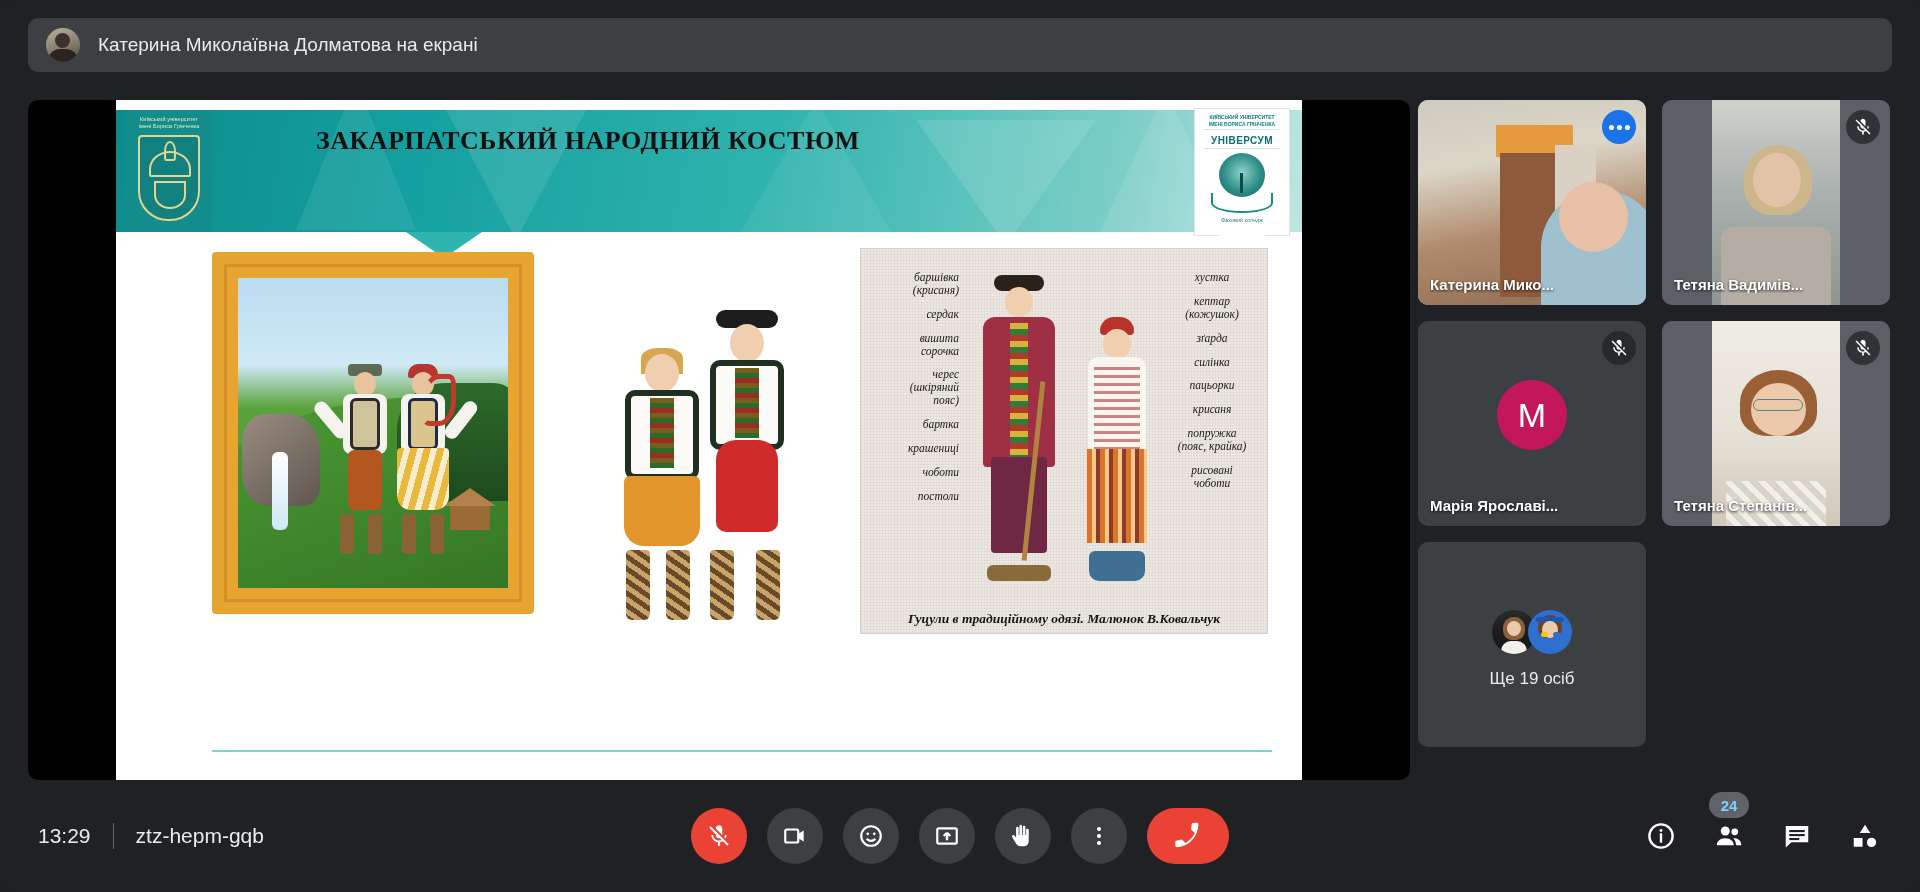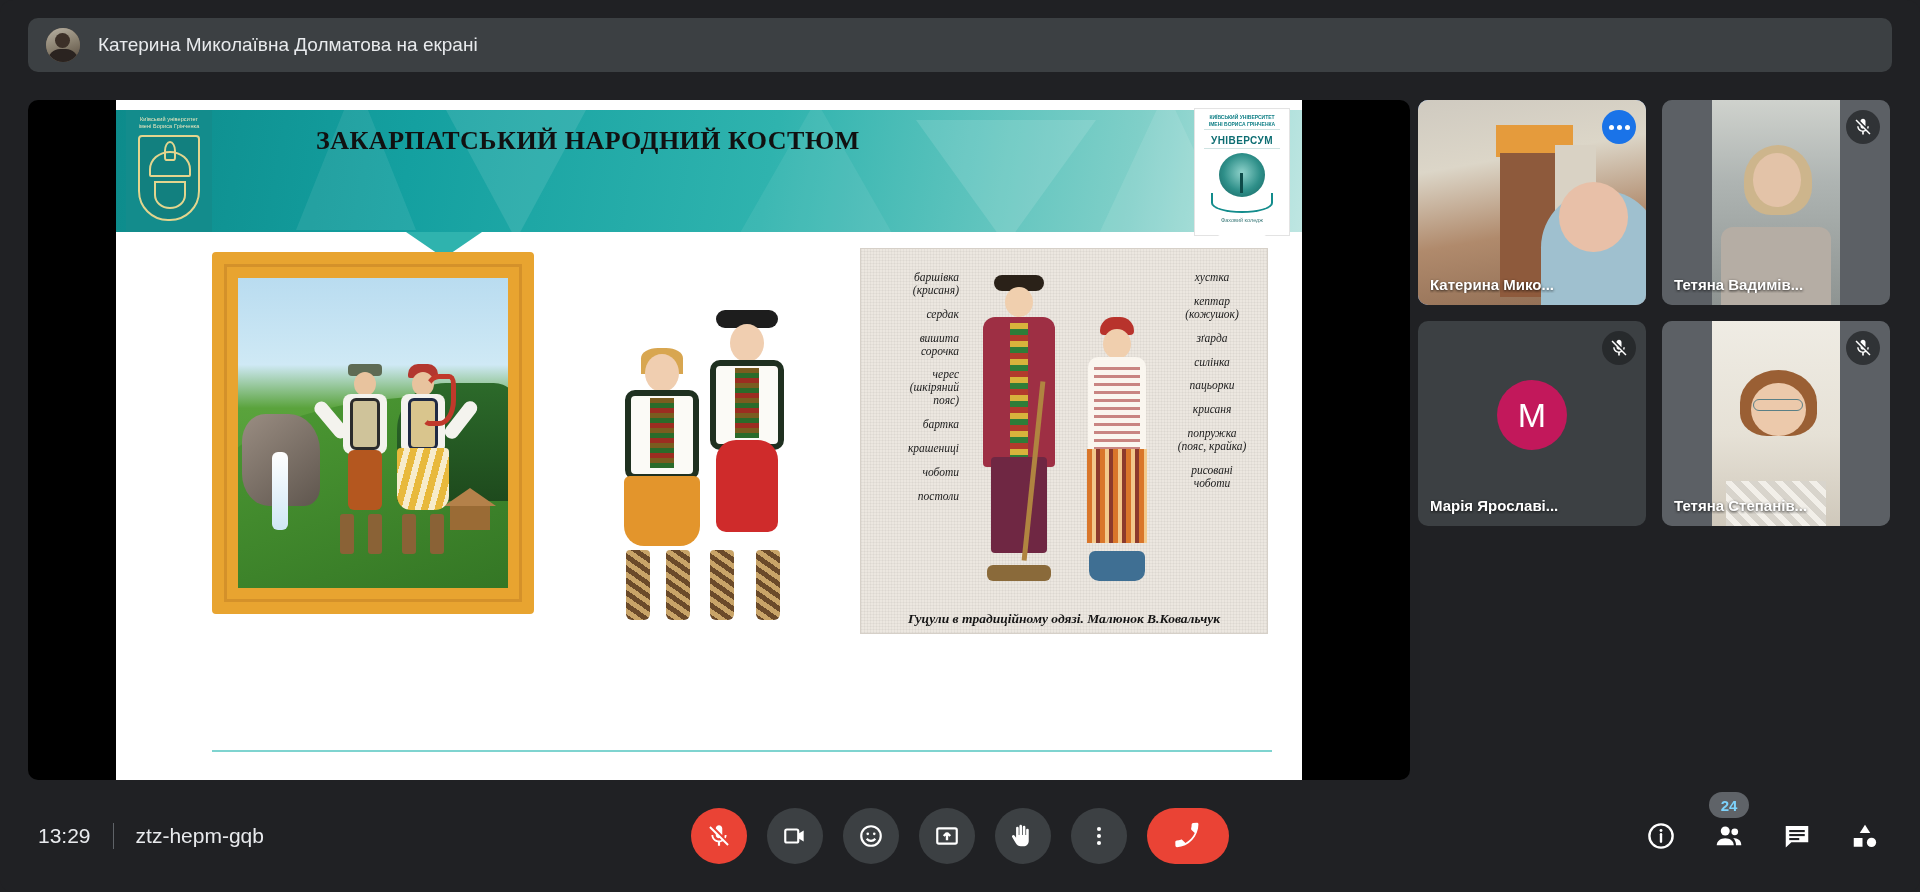--- a/index.html
+++ b/index.html
@@ -565,20 +565,37 @@
           <span class="top"></span>
       </div>
       <div class="mic-badge">
         <svg width="20" height="20" viewBox="0 0 24 24" fill="#fff">
             <path d="M19 11h-1.7c0 .74-.16 1.43-.43 2.05l1.23 1.23c.56-.98.9-2.09.9-3.28zM15 11.16V5c0-1.66-1.34-3-3-3S9 3.34 9 5v.18l6 5.98zM4.27 3L3 4.27l6 6V11c0 1.66 1.33 3 3 3 .23 0 .44-.03.65-.08l1.66 1.66c-.71.33-1.5.52-2.31.52-2.76 0-5.3-2.1-5.3-5.1H5c0 3.41 2.72 6.23 6 6.72V21h2v-3.28c.91-.13 1.77-.45 2.54-.9L19.73 21 21 19.73 4.27 3z"></path>
           </svg>
       </div>
       <div class="tile-name">Тетяна Степанів...</div>
     </div>
 
+    <div class="tile">
+      <div class="more-avatars">
+        <div class="av av-girl1 a1">
+          <span class="h"></span>
+            <span class="f"></span>
+            <span class="b"></span>
+        </div>
+        <div class="av av-girl2 a2">
+          <span class="h"></span>
+            <span class="band"></span>
+            <span class="f"></span>
+            <span class="fy"></span>
+            <span class="fb"></span>
+        </div>
+      </div>
+      <div class="more-label">Ще 19 осіб</div>
+    </div>
 
   </div>
 
   <div class="bottom-bar">
 
     <div class="meet-meta">
       <span>13:29</span>
       <span class="divider"></span>
       <span>ztz-hepm-gqb</span>
     </div>

